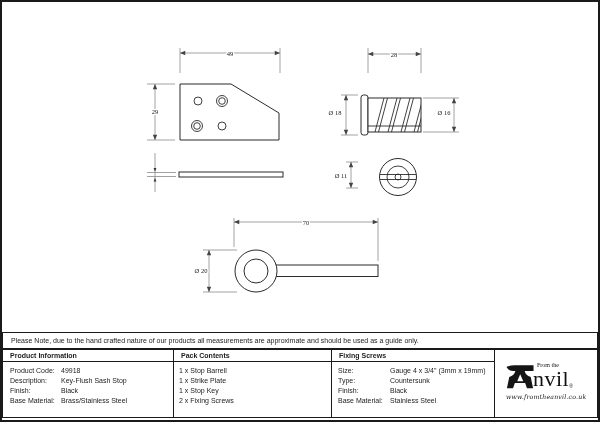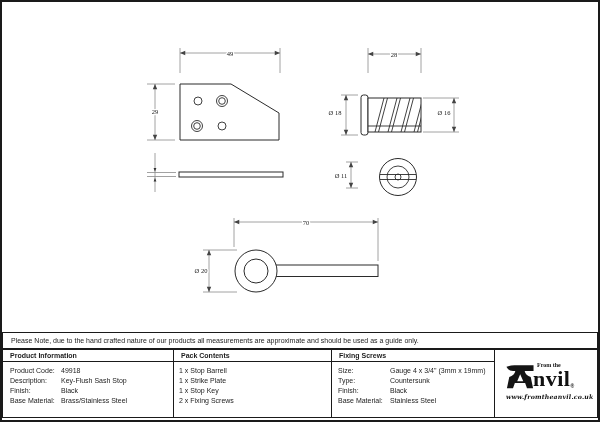--- a/index.html
+++ b/index.html
@@ -38,21 +38,21 @@
   .col-header {
     height:12px; box-sizing:border-box; border-bottom:1px solid #1a1a1a;
     font-size:7px; font-weight:bold; padding:2px 0 0 7px;
   }
   .col-body { padding:4px 0 0 7px; font-size:7px; }
   .kv-row { display:flex; line-height:10px; }
   .kv-row .lbl { width:51px; flex:none; }
   .col-screws .kv-row .lbl { width:52px; }
   .pack-item { line-height:10px; }
   
-  .logo { position:relative; width:80px; height:43px;font-weight:bold; }
+  .logo { position:relative; width:80px; height:43px; }
   .logo-row { position:absolute; left:0; top:2px; display:flex; align-items:flex-end; }
   .anvil-glyph { width:28px; height:25px; flex:none; }
   .nvil {
     font-family:"Liberation Serif", serif; font-size:22px; line-height:21px;
     letter-spacing:0.5px; margin-left:-1px; color:#111;
   }
   .reg { font-size:5px; vertical-align:12px; color:#111; }
   .from-the {
     position:absolute; left:31px; top:0px; font-family:"Liberation Serif", serif;
     font-size:6px; color:#111; white-space:nowrap;

